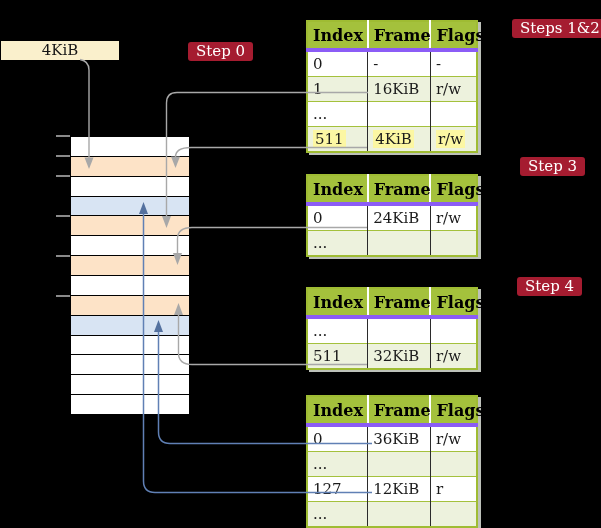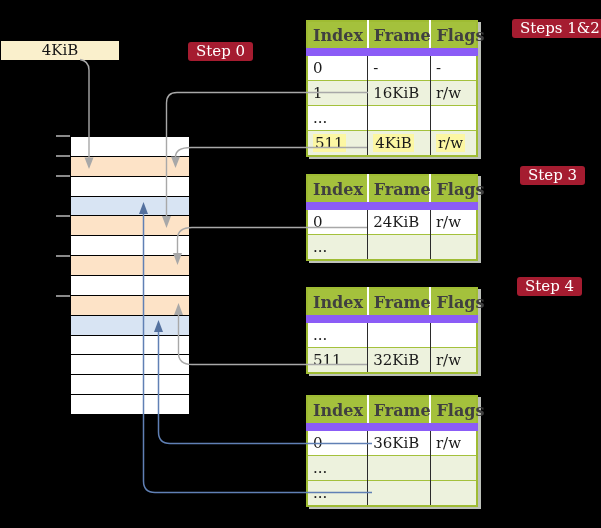--- a/index.html
+++ b/index.html
@@ -15,21 +15,21 @@
     text-align:center;
   }
   
   .badge {
     position:absolute; background:#a51c30; color:#fff;
     font-size:15px; line-height:17px; padding:1px 8px 1px 8px;
     border-radius:3px; white-space:nowrap;
   }
   #badge-step0   { left:188px; top:42px;  }
   #badge-steps12 { left:512px; top:19px; border-top-right-radius:0; border-bottom-right-radius:0; }
-  #badge-step3   { left:520px; top:166px; }
+  #badge-step3   { left:520px; top:157px; }
   #badge-step4   { left:517px; top:277px; }
   
   #memory {
     position:absolute; left:70px; top:136px; width:118px; height:277px;
     border:1px solid #000; background:#fff;
     display:flex; flex-direction:column;
   }
   .mem-row { flex:1 1 0; border-bottom:1px solid #000; }
   .mem-row:last-child { border-bottom:none; }
   .c-white { background:#ffffff; }
@@ -38,23 +38,23 @@
   .tick { position:absolute; left:56px; width:14px; height:2px; background:#8a8a8a; }
   
   .pt {
     position:absolute; left:306px; width:172px;
     border-collapse:collapse; table-layout:fixed;
     background:#fff; border:2px solid #9fbc33;
     box-shadow:3px 2px 0 rgba(210,214,206,0.9);
     font-size:15px; color:#1b1b1b;
   }
   .pt th {
-    background:#a4c13c; color:#404040; font-weight:bold; font-size:16px;
+    background:#a4c13c; color:#000000; font-weight:bold; font-size:16px;
     text-align:left; padding:2px 0 2px 5px; height:22px;
-    border-bottom:8px solid #8b5cf6;
+    border-bottom:4px solid #8b5cf6;
   }
   .pt th + th { border-left:2px solid #fff;margin-left:41px; }
   .pt td {
     height:22px; padding:1px 0 1px 5px;
     border-top:1.5px solid #a4c13c;
     overflow:hidden; white-space:nowrap;
   }
   .pt td + td { border-left:1px solid #2b2b2b; }
   .pt tr.shade td { background:#edf2dd; }
   .pt tr.hl .hl-text { background:#fcf7a3; padding:0 2px; }
@@ -205,20 +205,25 @@
     <tr>
       <td>0</td>
       <td>36KiB</td>
       <td>r/w</td>
     </tr>
     <tr class="shade">
       <td>...</td>
       <td></td>
       <td></td>
     </tr>
+    <tr>
+      <td>127</td>
+      <td>12KiB</td>
+      <td>r</td>
+    </tr>
     <tr class="shade">
       <td>...</td>
       <td></td>
       <td></td>
     </tr>
   </tbody>
     </table>
 
   <svg id="arrows" width="601" height="528" viewBox="0 0 601 528">
 

